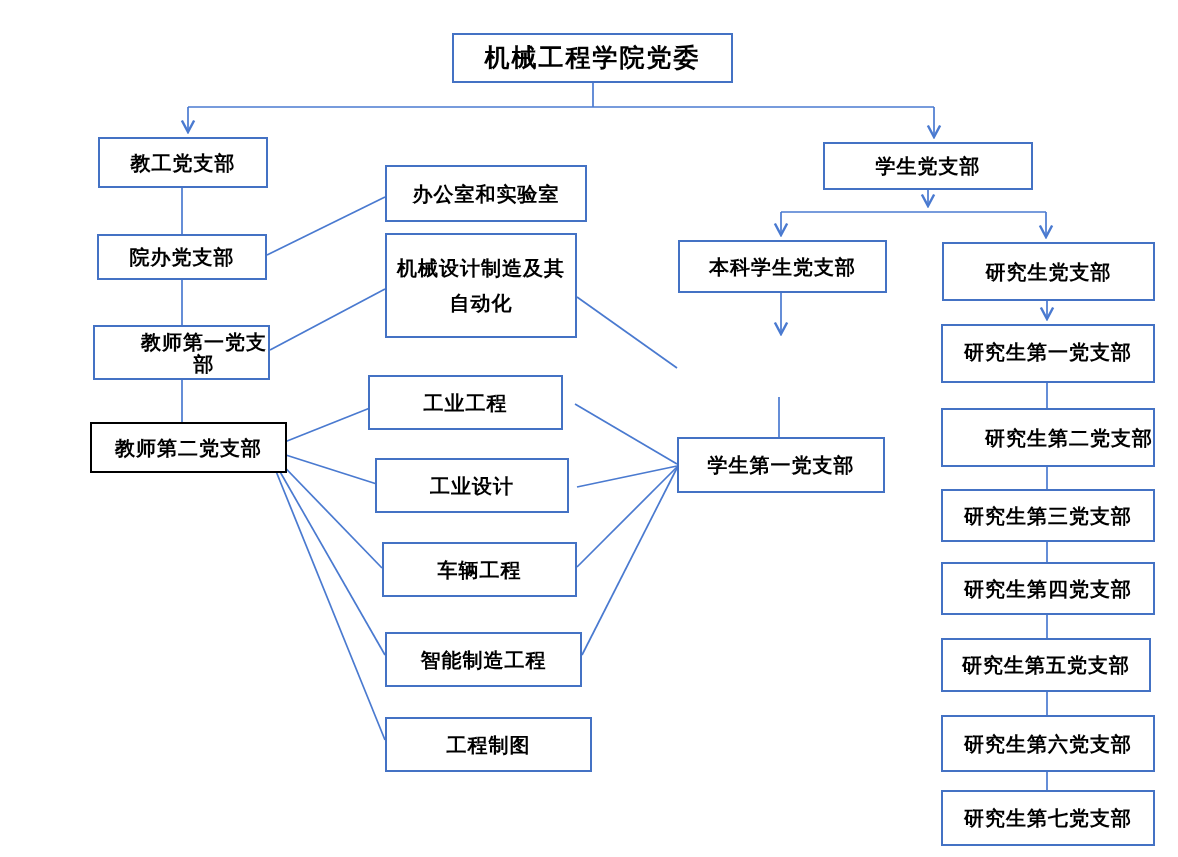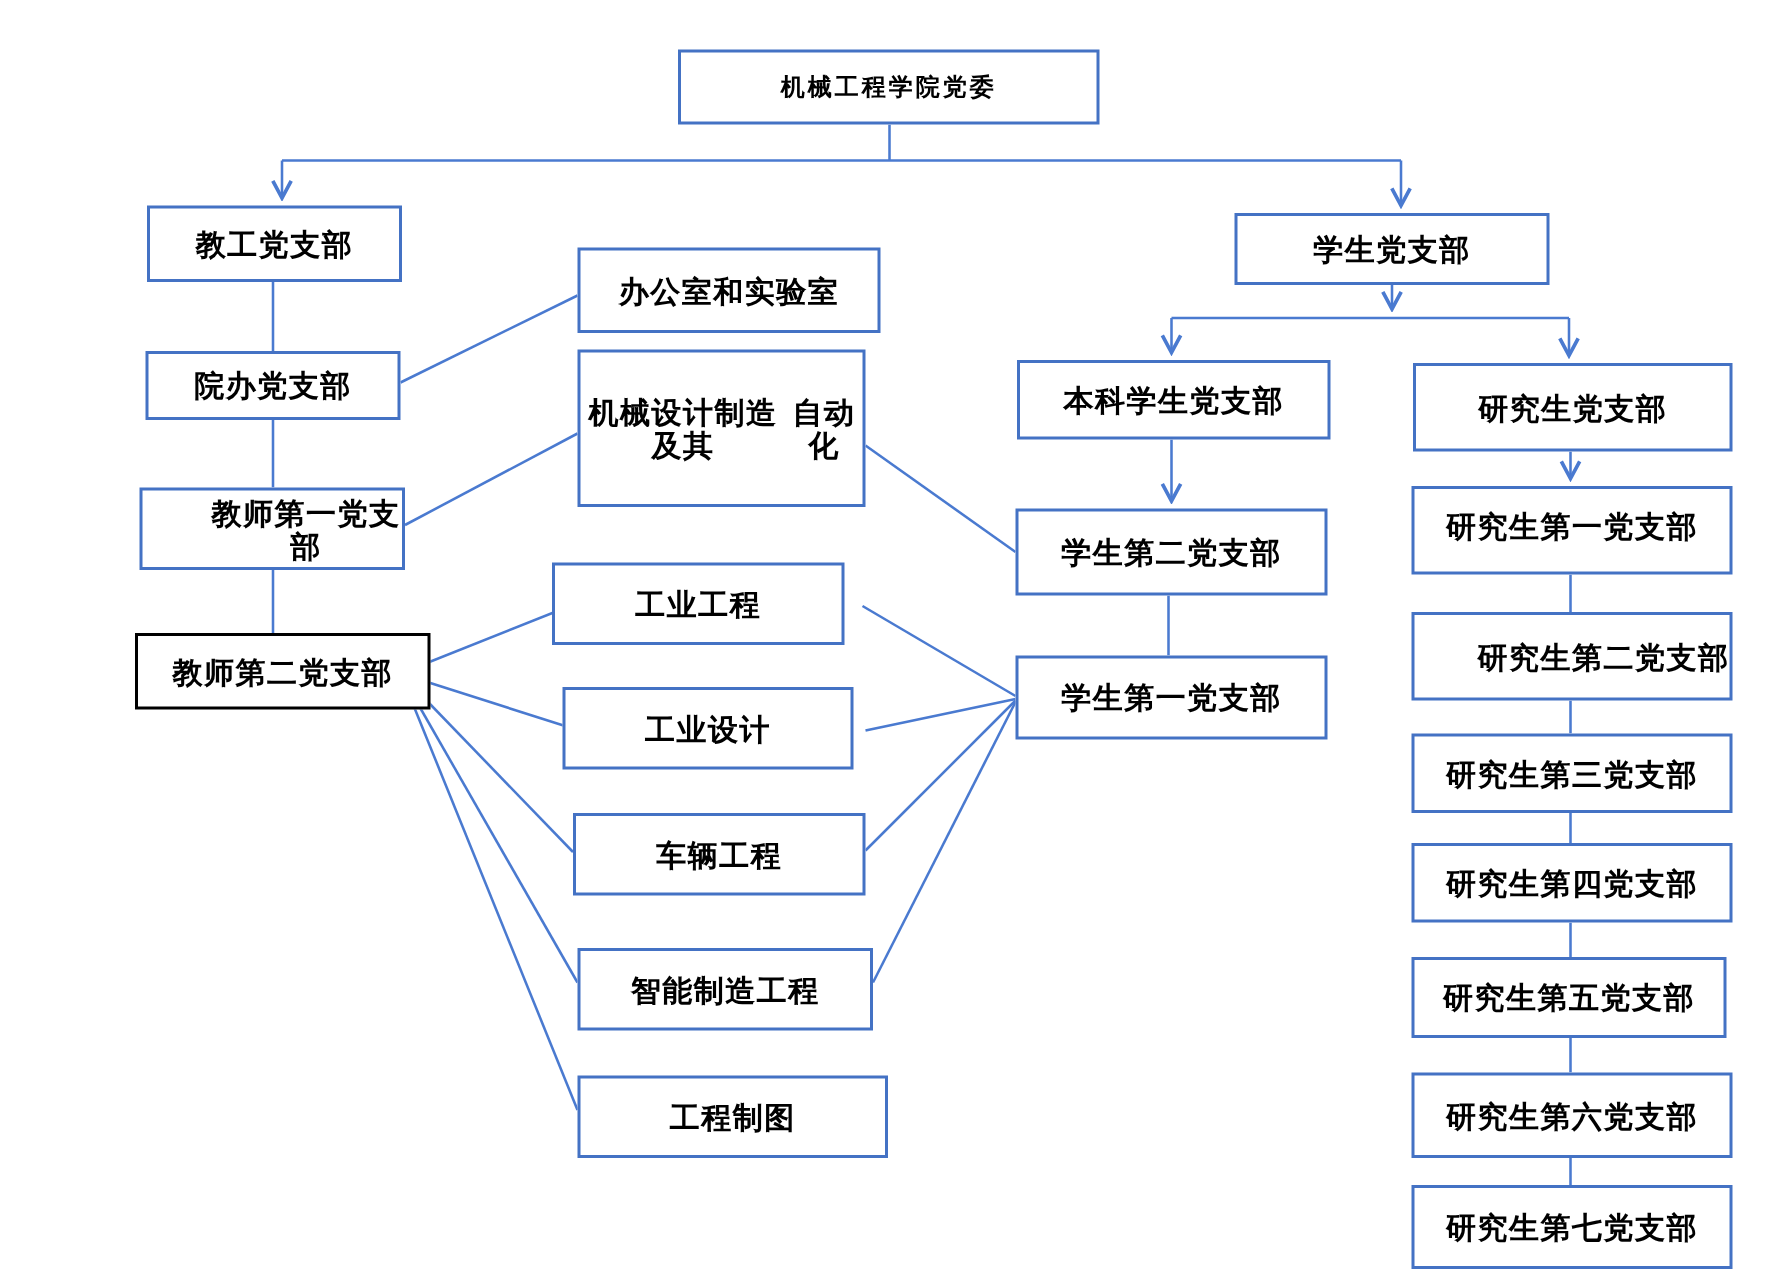--- a/index.html
+++ b/index.html
@@ -37,24 +37,24 @@
     display: flex;
     align-items: center;
     justify-content: center;
     text-align: center;
     font-weight: 700;
     font-size: 20px;
     color: var(--text);
     letter-spacing: 1px;
     line-height: 1.1;
   }
-  .node.root { font-size: 16px; letter-spacing: 2px; }
+  .node.root { font-size: 25px; letter-spacing: 2px; }
   .node.black { border-color: var(--highlight-border); }
   .node.two-line {
-    flex-direction: row;
+    flex-direction: column;
     justify-content: space-evenly;
     padding: 8px 0;
   }
 </style>
 </head>
 <body>
 
 <div class="canvas">
 
   <svg id="connectors" xmlns="http://www.w3.org/2000/svg" viewBox="0 0 1178 857">
@@ -139,23 +139,20 @@
 
   <div class="node" style="left:823px;top:142px;width:210px;height:48px;">
     <span>学生党支部</span>
   </div>
   <div class="node" style="left:678px;top:240px;width:209px;height:53px;">
     <span>本科学生党支部</span>
   </div>
   <div class="node" style="left:942px;top:242px;width:213px;height:59px;">
     <span>研究生党支部</span>
   </div>
-  <div class="node" style="left:677px;top:339px;width:208px;height:58px;">
-    <span>学生第二党支部</span>
-  </div>
   <div class="node" style="left:677px;top:437px;width:208px;height:56px;">
     <span>学生第一党支部</span>
   </div>
   <div class="node" style="left:941px;top:324px;width:214px;height:59px;font-family:Liberation Mono, monospace;">
     <span>研究生第一党支部</span>
   </div>
   <div class="node" style="left:941px;top:408px;width:214px;height:59px;justify-content:flex-end;">
     <span>研究生第二党支部</span>
   </div>
   <div class="node" style="left:941px;top:489px;width:214px;height:53px;">

